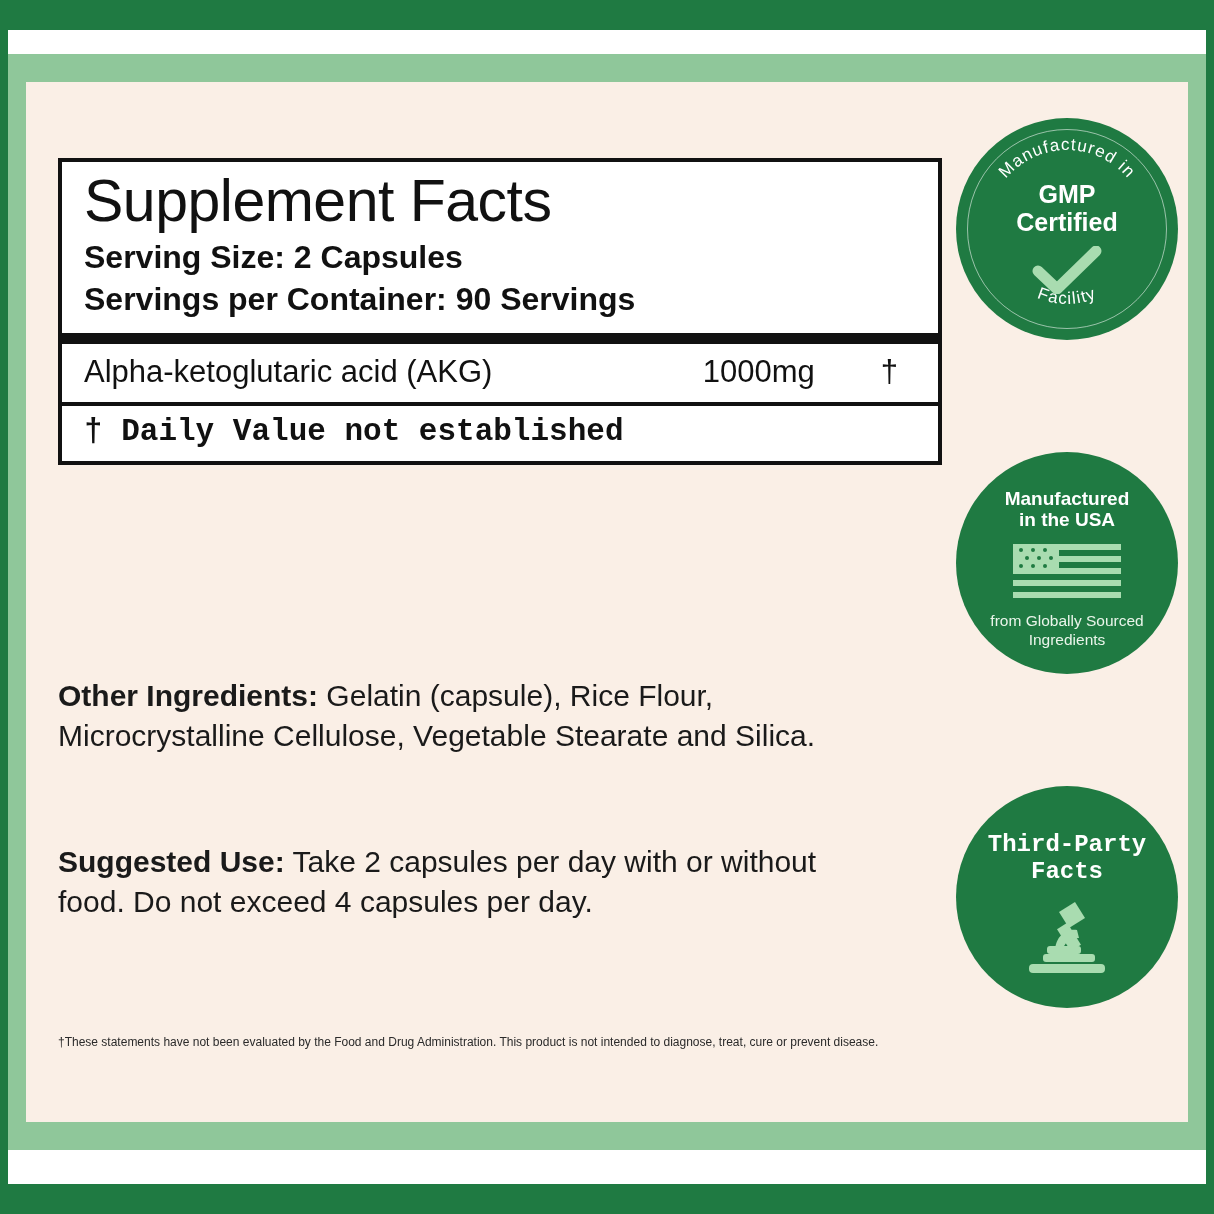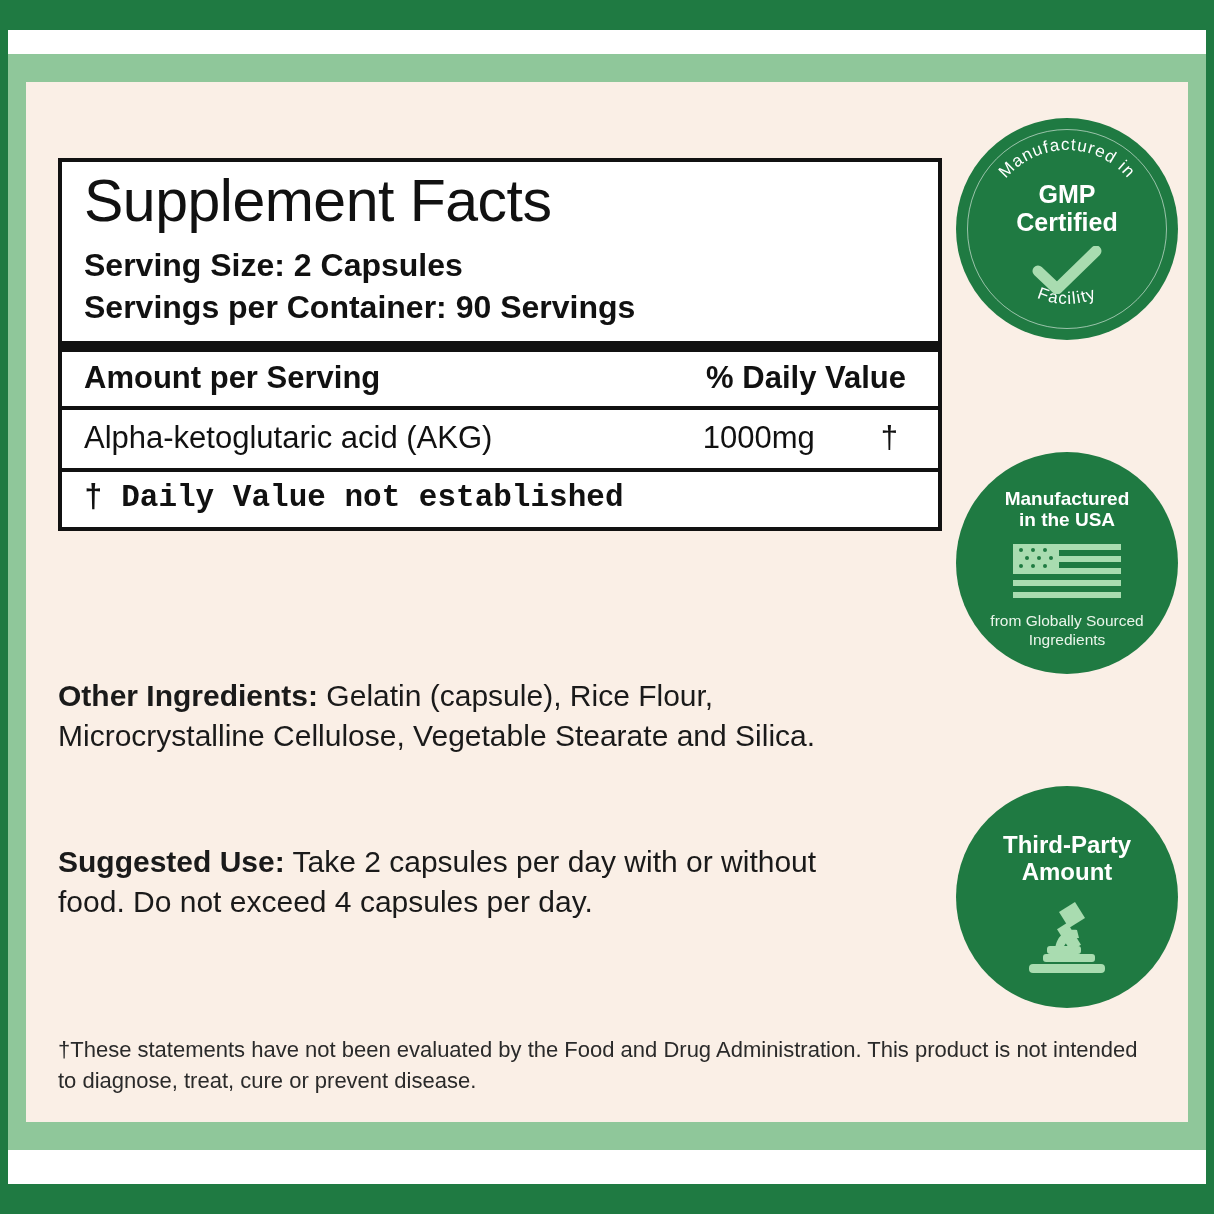--- a/index.html
+++ b/index.html
@@ -94,21 +94,21 @@
   .facts-head {
     padding: 6px 22px 12px 22px;
     border-bottom: 11px solid #111111;
   }
   .facts-title {
     font-size: 59px;
     font-weight: 400;
     letter-spacing: -0.5px;
     line-height: 1.12;
     color: #111111;
-    margin: 0 0 10px 0;
+    margin: 0 0 2px 0;
   }
   .facts-serving {
     font-size: 32px;
     font-weight: bold;
     line-height: 1.32;
     color: #111111;
   }
   .facts-row-head {
     display: flex;
     justify-content: space-between;
@@ -163,21 +163,21 @@
   }
   .para b { font-weight: bold; }
   .para-other { top: 594px; }
   .para-use   { top: 760px; }
 
   .disclaimer {
     position: absolute;
     left: 32px;
     top: 952px;
     width: 1080px;
-    font-size: 22px;
+    font-size: 12px;
     line-height: 1.42;
     color: #2a2a2a;
   }
 
   
   .badge {
     position: absolute;
     border-radius: 50%;
     background: #1f7a42;
     color: #ffffff;
@@ -251,20 +251,21 @@
     left: 0;
     top: 160px;
     width: 222px;
     font-size: 15.5px;
     line-height: 1.22;
     color: #eaf5ea;
   }
   .third-title {
     top: 46px;
     font-size: 24px;
+    font-family: Liberation Mono, monospace;
   }
   .scope {
     position: absolute;
     left: 50%;
     top: 104px;
     transform: translateX(-50%);
     width: 96px;
     height: 88px;
   }
 </style>
@@ -284,24 +285,20 @@
 
   <div class="content-area">
 
     <div class="facts-panel">
       <div class="facts-head">
         <div class="facts-title">Supplement Facts</div>
         <div class="facts-serving">Serving Size: 2 Capsules</div>
         <div class="facts-serving">Servings per Container: 90 Servings</div>
       </div>
 
-      <div class="facts-row-head">
-        <span>Amount per Serving</span>
-        <span class="dv">% Daily Value</span>
-      </div>
 
       <div class="facts-row-item">
         <span class="nutrient">Alpha-ketoglutaric acid (AKG)</span>
         <span class="amount">1000mg</span>
         <span class="dagger">†</span>
       </div>
 
       <div class="facts-row-foot">† Daily Value not established</div>
     </div>
 
@@ -366,21 +363,21 @@
       </svg>
       <div class="usa-sub">
         <div>from Globally Sourced</div>
         <div>Ingredients</div>
       </div>
     </div>
 
     <div class="badge badge-third">
       <div class="badge-main third-title">
         <div>Third-Party</div>
-        <div>Amount</div>
+        <div>Facts</div>
       </div>
       <svg class="scope" viewBox="0 0 96 88">
         <g fill="#a9dcb0">
           <rect x="10" y="74" width="76" height="9" rx="4"></rect>
           <rect x="24" y="64" width="52" height="8" rx="3"></rect>
           <path d="M40 22 L56 12 L66 28 L50 38 Z"></path>
           <rect x="44" y="34" width="12" height="26" transform="rotate(-32 50 47)"></rect>
           <path d="M36 62 C36 44 50 38 58 40 L60 48 C52 48 44 52 44 62 Z"></path>
           <rect x="28" y="56" width="34" height="8" rx="3"></rect>
         </g>

